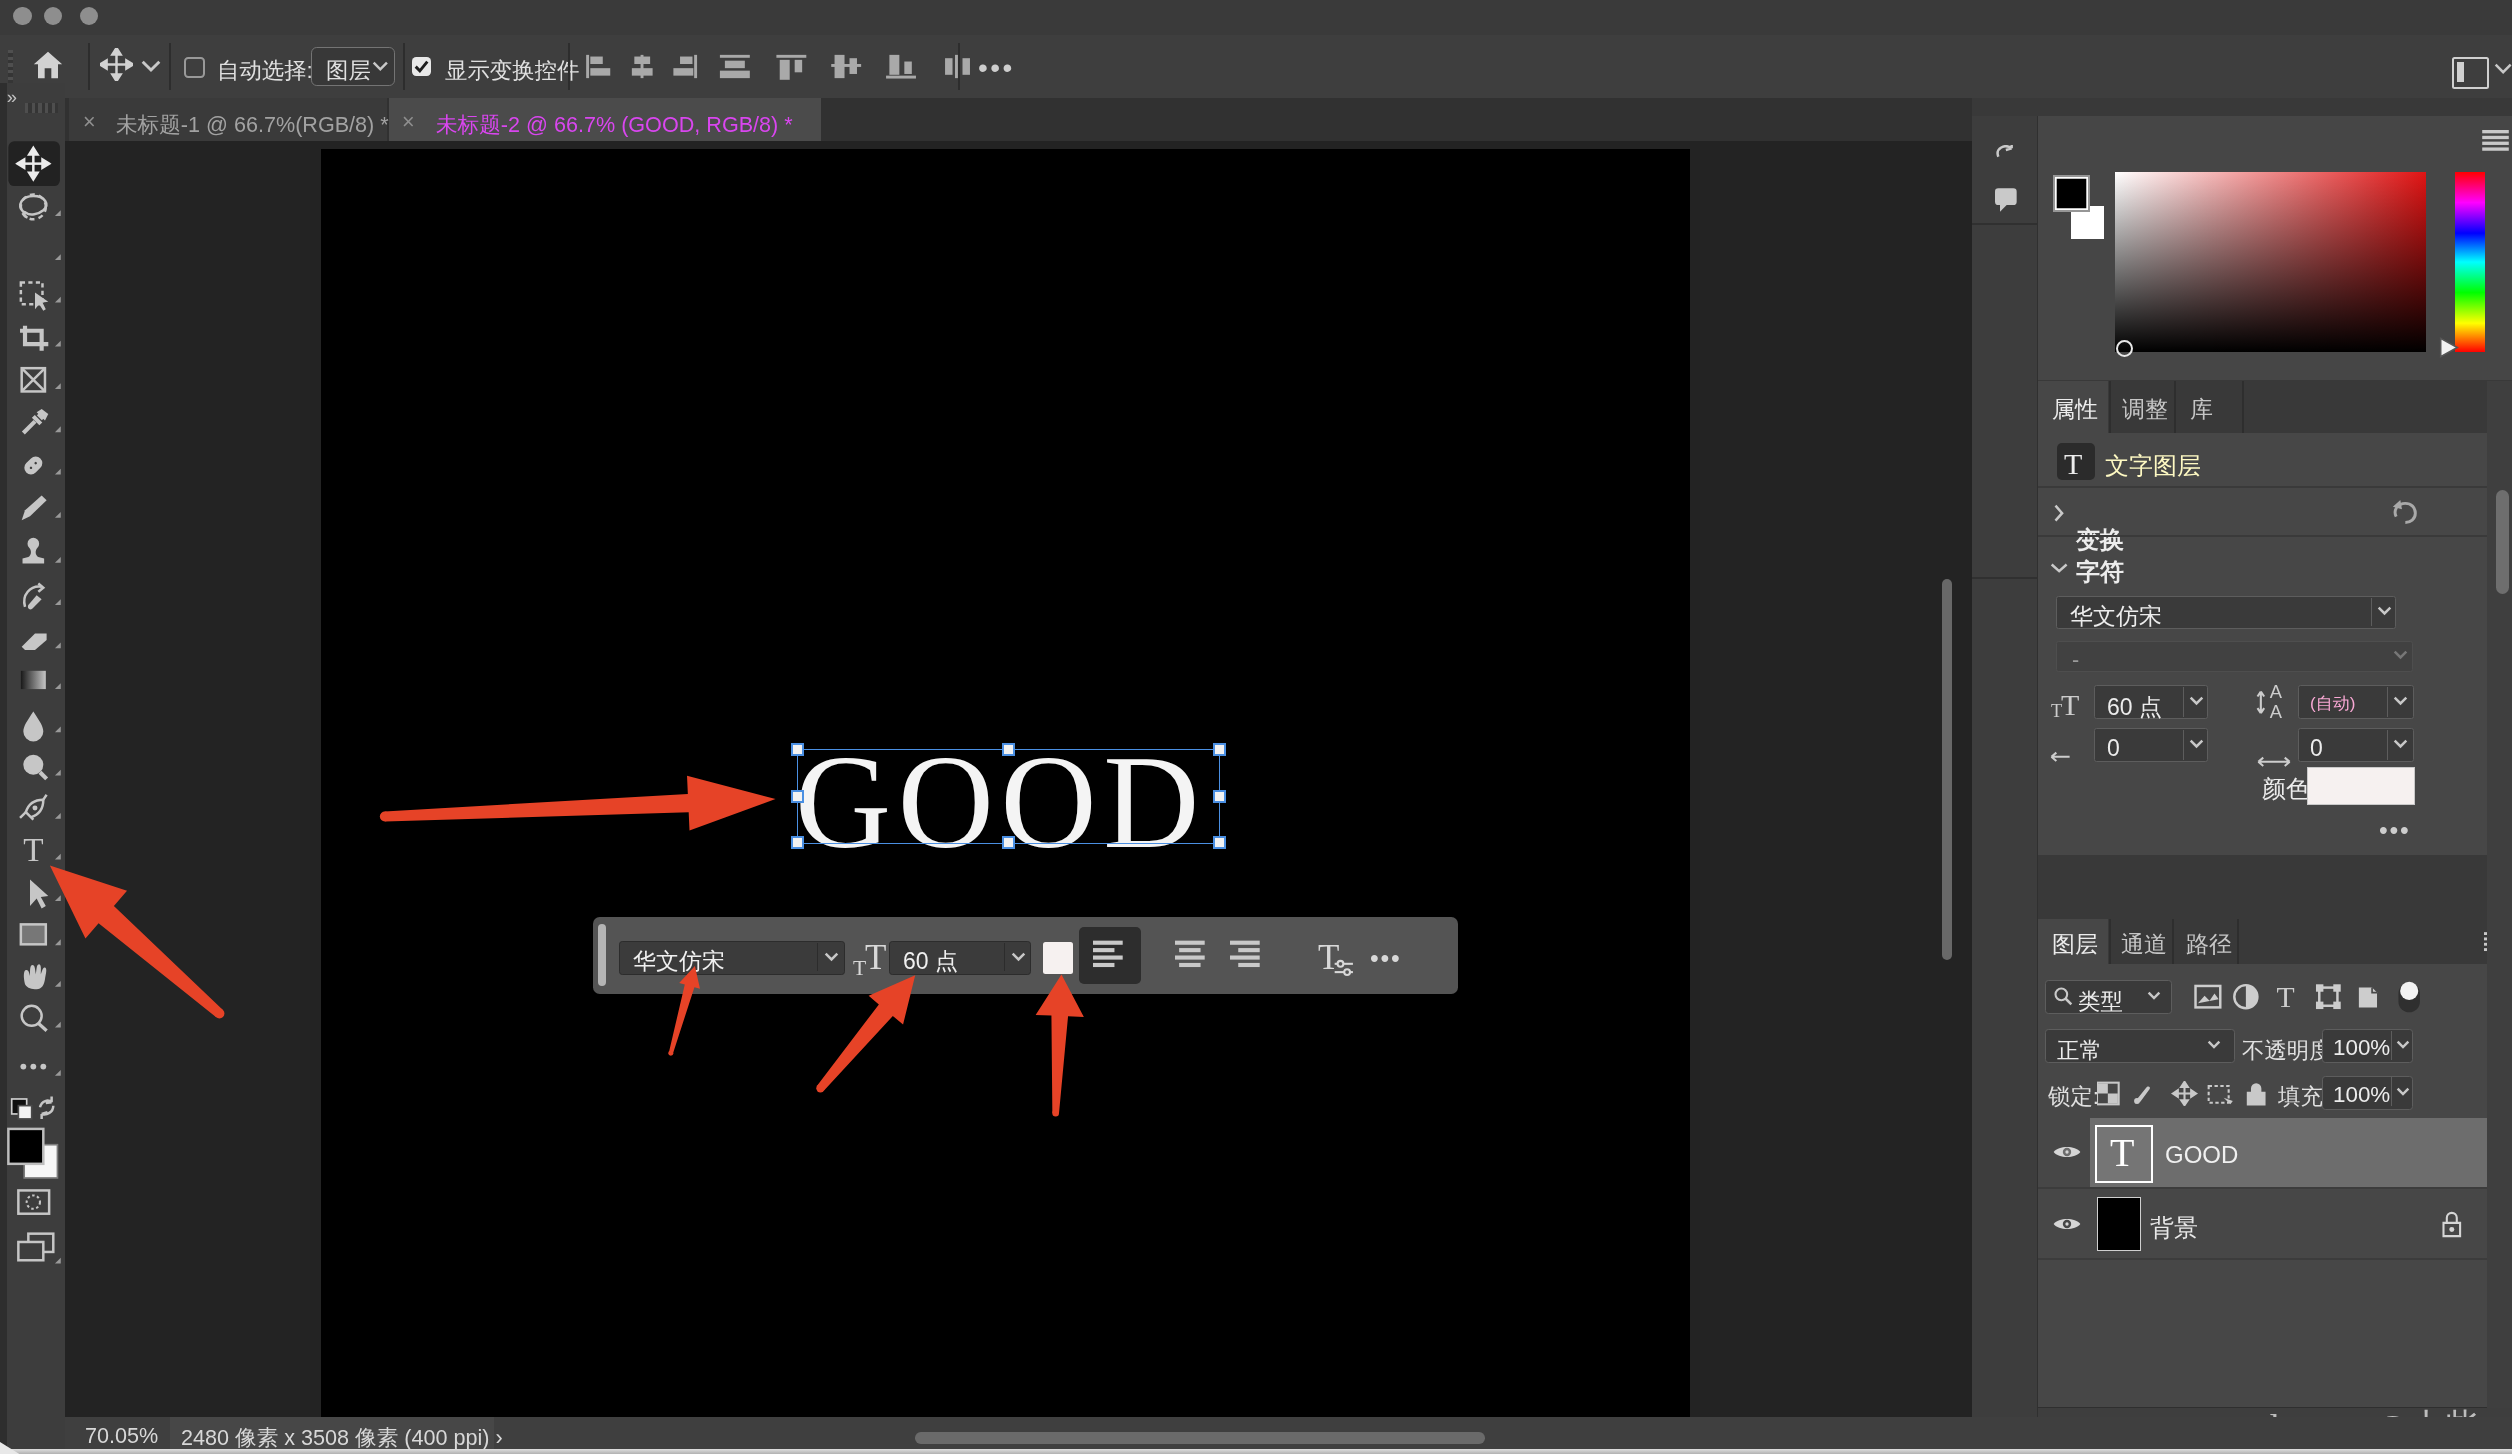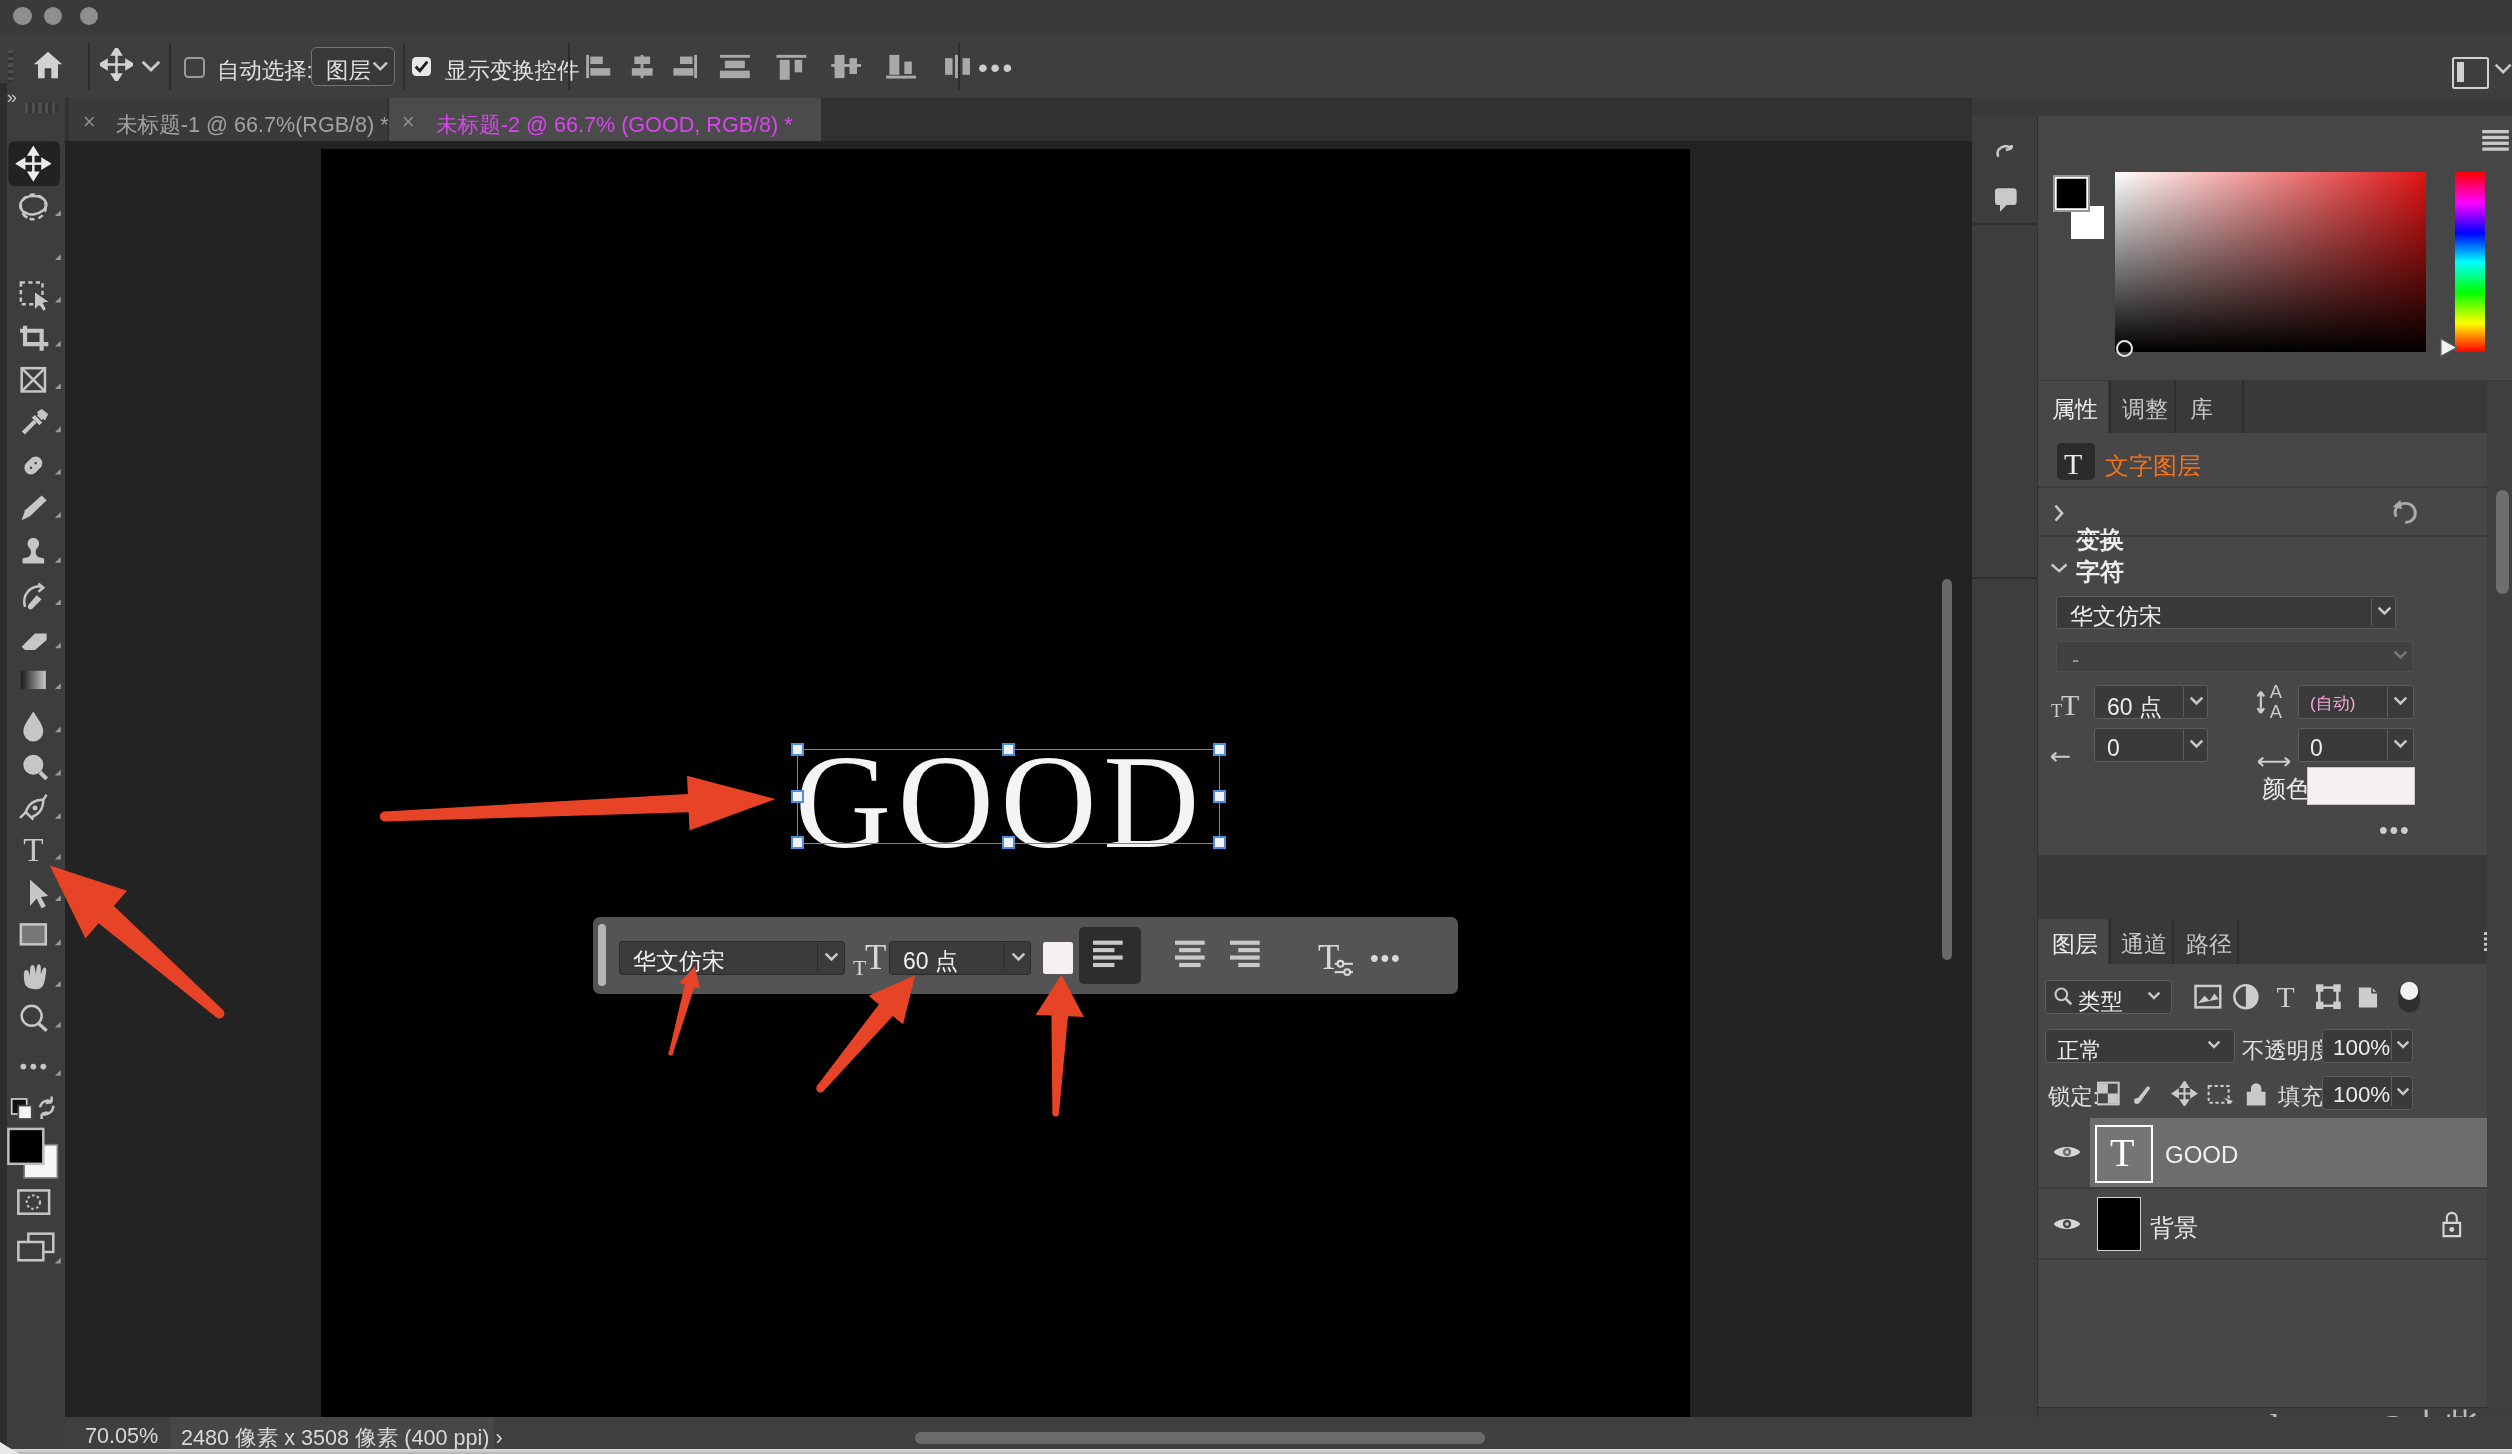--- a/index.html
+++ b/index.html
@@ -372,21 +372,21 @@
   <div class="abs" style="left:2052px;top:394px;font-size:23px;color:#ececec;">属性</div>
   <div class="abs" style="left:2122px;top:394px;font-size:23px;color:#c6c6c6;">调整</div>
   <div class="abs" style="left:2190px;top:394px;font-size:23px;color:#c6c6c6;">库</div>
   <div class="abs" style="left:2109px;top:381px;width:1.7px;height:52px;background:#2e2e2e;"></div>
   <div class="abs" style="left:2174px;top:381px;width:1.7px;height:52px;background:#2e2e2e;"></div>
   <div class="abs" style="left:2242px;top:381px;width:1.7px;height:52px;background:#2e2e2e;"></div>
   <div class="abs" style="left:2038px;top:433px;width:474px;height:422px;background:#474747;"></div>
 
   <div class="abs" style="left:2057px;top:443px;width:38px;height:37px;background:#2b2b2b;border-radius:5px;"></div>
   <div class="abs" style="left:2064px;top:447px;font-size:30px;color:#ececec;font-family:'Liberation Serif',serif;">T</div>
-  <div class="abs" style="left:2105px;top:450px;font-size:24px;color:#f97316;">文字图层</div>
+  <div class="abs" style="left:2105px;top:450px;font-size:24px;color:#fef9c3;">文字图层</div>
   <div class="abs" style="left:2038px;top:486px;width:474px;height:1.7px;background:#3a3a3a;"></div>
 
   <svg class="abs" style="left:2053px;top:504px;" width="11.6" height="18.3" viewBox="0 0 14 22">
         <path d="M3 2 L11 11 L3 20" stroke="#c9c9c9" stroke-width="3" fill="none"></path>
       </svg>
   <div class="abs" style="left:2076px;top:524px;font-size:24px;color:#ececec;font-weight:bold;">变换</div>
   <svg class="abs" style="left:2391px;top:500px;" width="27" height="25" viewBox="0 0 32 30">
     <path d="M6 20 C2 12,8 4,17 4 C24 4,29 9,29 16 C29 23,23 27,17 27" stroke="#a9a9a9" stroke-width="3.5" fill="none"></path>
     <path d="M11 0 L2 8 L13 11 Z" fill="#a9a9a9"></path>
   </svg>

